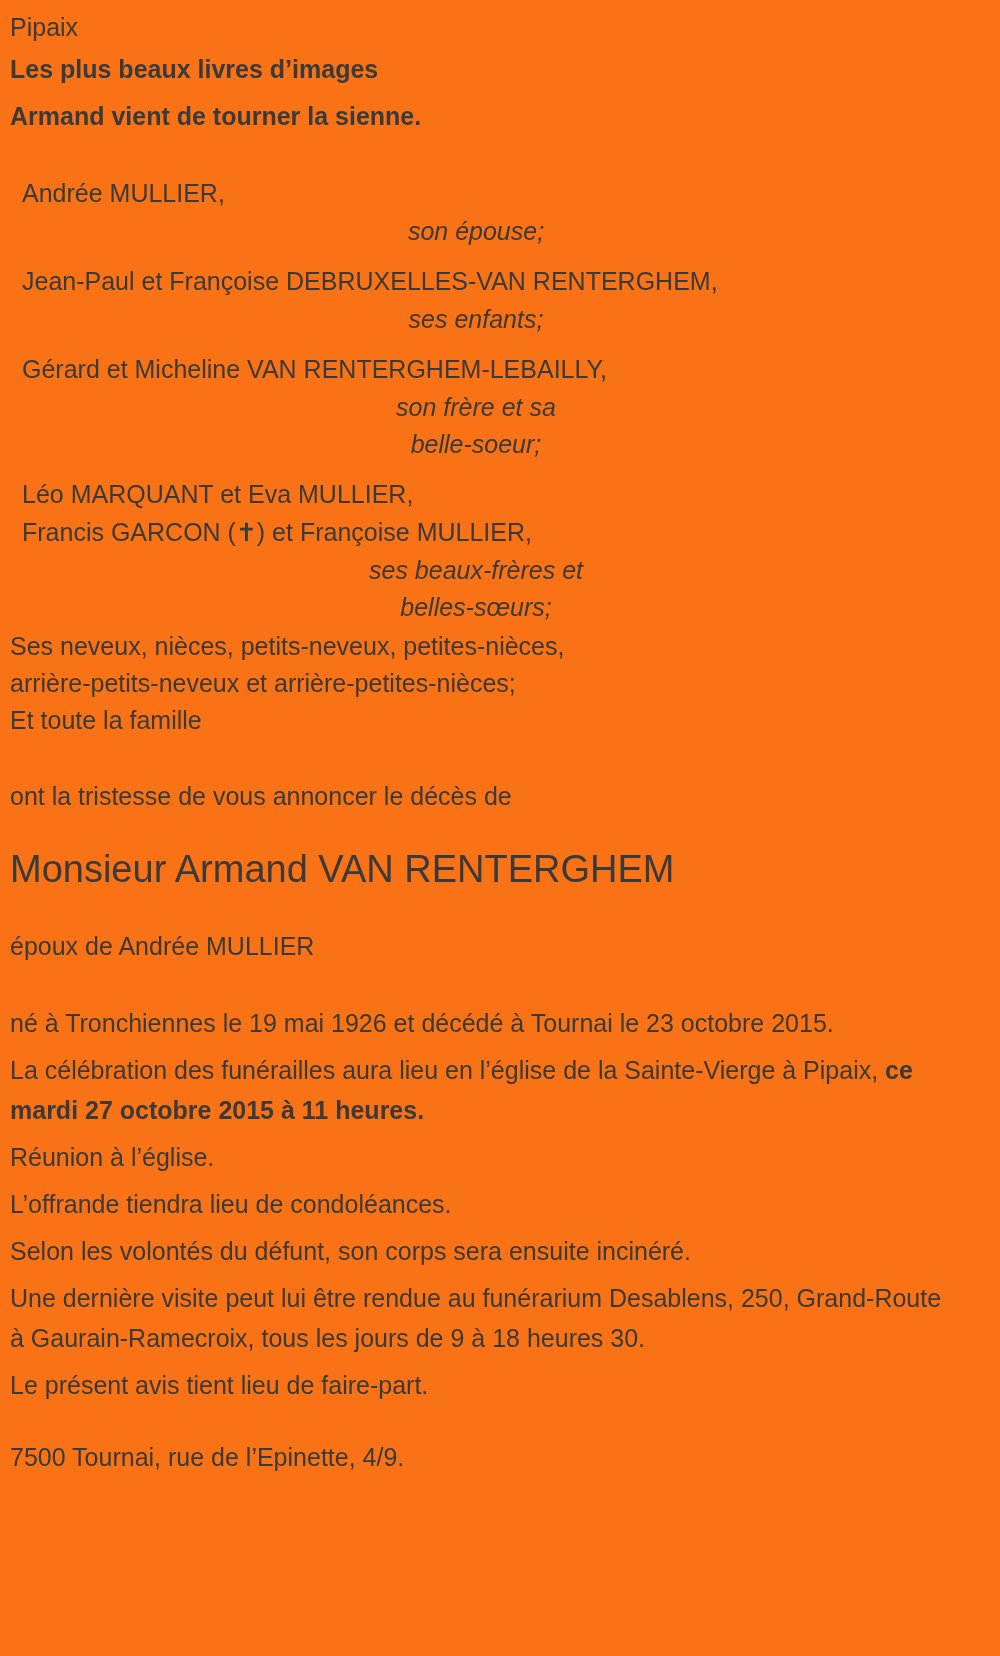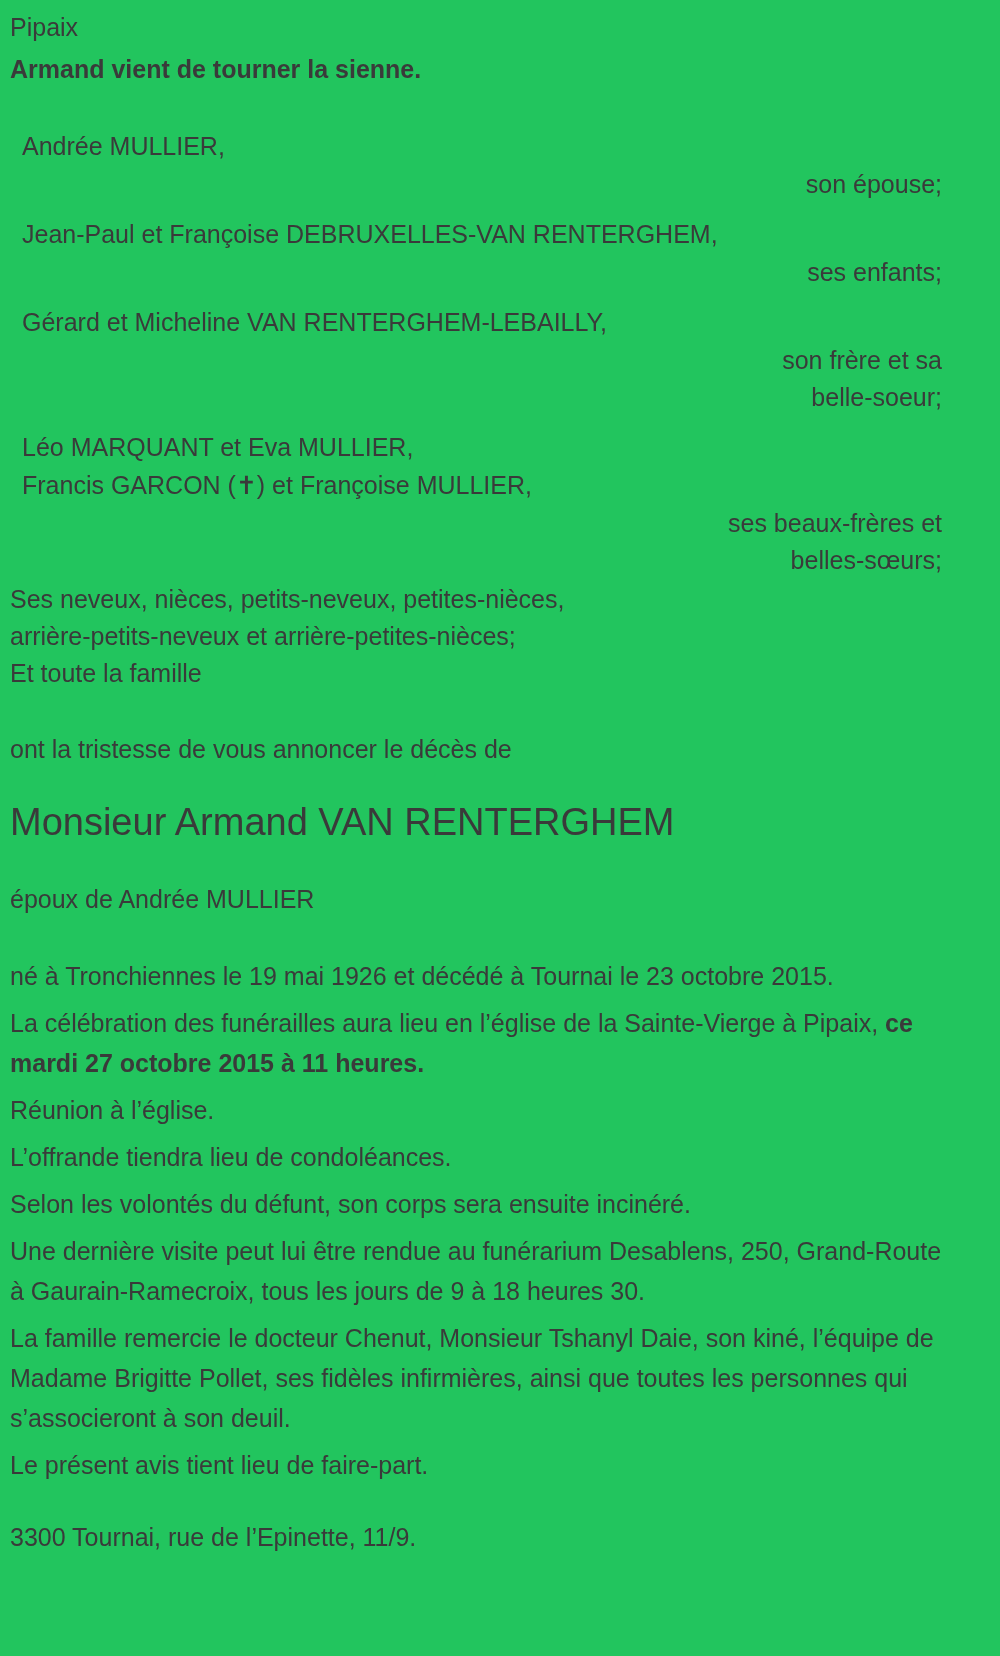--- a/index.html
+++ b/index.html
@@ -6,21 +6,21 @@
     margin: 0;
     padding: 0;
     background: #ffffff;
   }
   .page {
     position: relative;
     width: 1000px;
     min-height: 1656px;
     box-sizing: border-box;
     padding: 8px 58px 40px 10px;
-    background: #22c55e;
+    background: #f97316;
     font-family: "Liberation Sans", "DejaVu Sans", sans-serif;
     color: #3a3a3a;
     font-size: 25px;
   }
   .city {
     margin: 0;
     line-height: 38px;
   }
   .epigraph p {
     margin: 0;
@@ -32,21 +32,22 @@
     margin-top: 34px;
   }
   .name {
     margin: 12px;
     line-height: 38px;
     white-space: pre-line;
   }
   .relation {
     margin: -11px 0 0 0;
     line-height: 37px;
-    text-align: right;
+    text-align: center;
+    font-style: italic;
     white-space: pre-line;
   }
   .family-extra {
     margin: 2px 0 0 0;
     line-height: 37px;
     white-space: pre-line;
   }
   .announce {
     margin: 38px 0 0 0;
     line-height: 38px;
@@ -78,20 +79,21 @@
   }
 </style>
 </head>
 <body>
 
 <div class="page">
 
   <p class="city">Pipaix</p>
 
   <div class="epigraph">
+    <p>Les plus beaux livres d’images</p>
     <p>Armand vient de tourner la sienne.</p>
   </div>
 
   <div class="family">
     <p class="name">Andrée MULLIER,</p>
     <p class="relation">son épouse;</p>
 
     <p class="name">Jean-Paul et Françoise DEBRUXELLES-VAN RENTERGHEM,</p>
     <p class="relation">ses enfants;</p>
 
@@ -115,19 +117,18 @@
 
   <p class="spouse">époux de Andrée MULLIER</p>
 
   <div class="body-paragraphs">
     <p>né à Tronchiennes le 19 mai 1926 et décédé à Tournai le 23 octobre 2015.</p>
     <p><span>La célébration des funérailles aura lieu en l’église de la Sainte-Vierge à Pipaix, </span><span class="bold-inline">ce mardi 27 octobre 2015 à 11 heures.</span></p>
     <p>Réunion à l’église.</p>
     <p>L’offrande tiendra lieu de condoléances.</p>
     <p>Selon les volontés du défunt, son corps sera ensuite incinéré.</p>
     <p>Une dernière visite peut lui être rendue au funérarium Desablens, 250, Grand-Route à Gaurain-Ramecroix, tous les jours de 9 à 18 heures 30.</p>
-    <p>La famille remercie le docteur Chenut, Monsieur Tshanyl Daie, son kiné, l’équipe de Madame Brigitte Pollet, ses fidèles infirmières, ainsi que toutes les personnes qui s’associeront à son deuil.</p>
     <p>Le présent avis tient lieu de faire-part.</p>
   </div>
 
-  <p class="address">3300 Tournai, rue de l’Epinette, 11/9.</p>
+  <p class="address">7500 Tournai, rue de l’Epinette, 4/9.</p>
 
 </div>
 
 </body></html>

